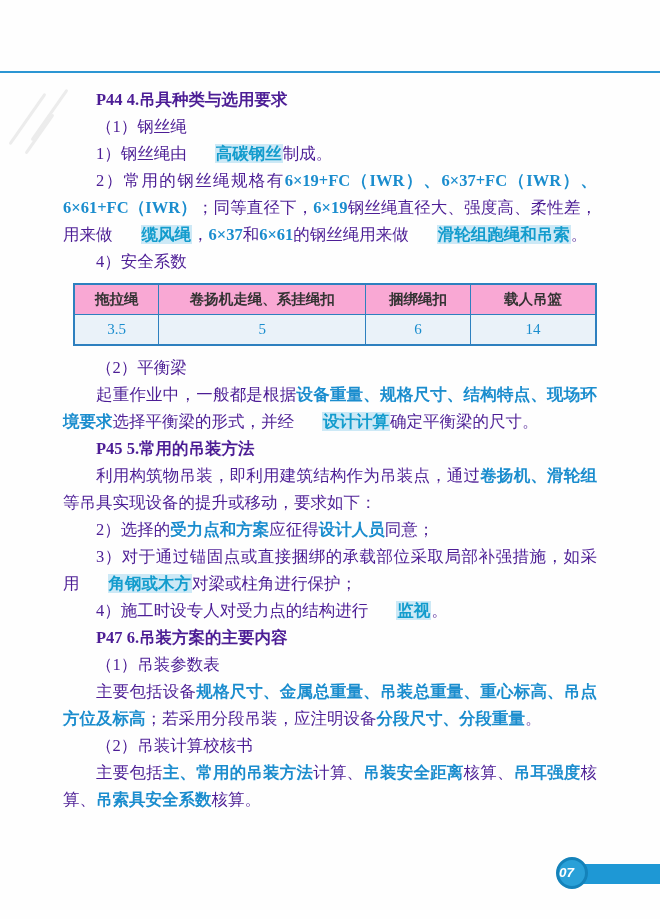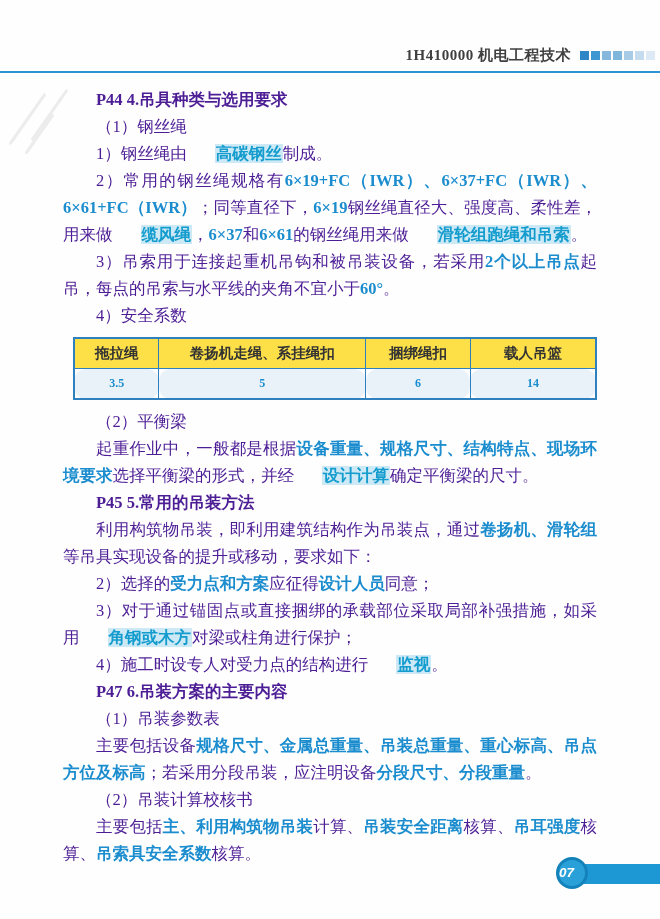--- a/index.html
+++ b/index.html
@@ -49,24 +49,24 @@
 
   .safety-table{
     border-collapse:collapse;table-layout:fixed;
     width:524px;margin:8px 0 8px 10px;
     border:2px solid #2e80bf;
   }
   .safety-table td{
     border:1.5px solid #2e80bf;text-align:center;vertical-align:middle;
   }
   .safety-table .th-row td{
-    background:#fde047;color:#333;font-weight:bold;font-size:14.5px;height:26px;
+    background:#f9a8d4;color:#333;font-weight:bold;font-size:14.5px;height:26px;
   }
   .safety-table .val-row td{
-    background:#eaf2f9;color:#1a8dce;font-weight:bold;font-size:12px;height:24px;border-radius:12px;
+    background:#eaf2f9;color:#1a8dce;font-weight:normal;font-size:15px;height:24px;
   }
   .col1{width:16%;} .col2{width:40%;margin-top:29px;} .col3{width:20%;} .col4{width:24%;}
 
   .footer-bar{
     position:absolute;top:864px;left:570px;right:0;height:20px;
     background:#1e98d5;border-radius:10px 0 0 10px;
   }
   .footer-circle{
     position:absolute;top:857px;left:556px;width:26px;height:26px;
     border-radius:50%;background:#29a0d8;border:3px solid #1482ba;
@@ -79,41 +79,28 @@
 <body>
 
 <div class="page">
 
   <div class="watermark">
     <span></span>
       <span></span>
       <span></span>
   </div>
 
-  <div class="header">
-    <span class="header-title">1H410000 机电工程技术</span>
-    <span class="header-squares">
-        <span class="hsq" style="background: rgb(46, 134, 198);"></span>
-        <span class="hsq" style="background: rgb(63, 151, 210);"></span>
-        <span class="hsq" style="background: rgb(134, 183, 221);"></span>
-        <span class="hsq" style="background: rgb(127, 182, 220);"></span>
-        <span class="hsq" style="background: rgb(168, 204, 230);"></span>
-        <span class="hsq" style="background: rgb(196, 220, 238);"></span>
-        <span class="hsq" style="background: rgb(221, 234, 245);"></span>
-      </span>
-  </div>
   <div class="header-rule"></div>
 
   <div class="doc-body">
     <div>
         <p class="block block-heading"><span class="seg-p">P44 4.吊具种类与选用要求</span></p>
         <p class="block block-para"><span class="seg-p">（1）钢丝绳</span></p>
         <p class="block block-para"><span class="seg-p">1）钢丝绳由</span><span class="seg-h">高碳钢丝</span><span class="seg-p">制成。</span></p>
         <p class="block block-para"><span class="seg-p">2）常用的钢丝绳规格有</span><span class="seg-u">6×19+FC（IWR）、6×37+FC（IWR）、6×61+FC（IWR）</span><span class="seg-p">；同等直径下，</span><span class="seg-u">6×19</span><span class="seg-p">钢丝绳直径大、强度高、柔性差，用来做</span><span class="seg-h">缆风绳</span><span class="seg-p">，</span><span class="seg-u">6×37</span><span class="seg-p">和</span><span class="seg-u">6×61</span><span class="seg-p">的钢丝绳用来做</span><span class="seg-h">滑轮组跑绳和吊索</span><span class="seg-p">。</span></p>
-        <p class="block block-para"><span class="seg-p">3）吊索用于连接起重机吊钩和被吊装设备，若采用</span><span class="seg-u">2个以上吊点</span><span class="seg-p">起吊，每点的吊索与水平线的夹角不宜小于</span><span class="seg-u">60°</span><span class="seg-p">。</span></p>
         <p class="block block-para"><span class="seg-p">4）安全系数</span></p>
       </div>
 
     <table class="safety-table">
       <tbody>
         <tr class="th-row">
           <td class="col1">拖拉绳</td>
           <td class="col2">卷扬机走绳、系挂绳扣</td>
           <td class="col3">捆绑绳扣</td>
           <td class="col4">载人吊篮</td>
@@ -132,20 +119,20 @@
         <p class="block block-para"><span class="seg-p">起重作业中，一般都是根据</span><span class="seg-u">设备重量、规格尺寸、结构特点、现场环境要求</span><span class="seg-p">选择平衡梁的形式，并经</span><span class="seg-h">设计计算</span><span class="seg-p">确定平衡梁的尺寸。</span></p>
         <p class="block block-heading"><span class="seg-p">P45 5.常用的吊装方法</span></p>
         <p class="block block-para"><span class="seg-p">利用构筑物吊装，即利用建筑结构作为吊装点，通过</span><span class="seg-u">卷扬机、滑轮组</span><span class="seg-p">等吊具实现设备的提升或移动，要求如下：</span></p>
         <p class="block block-para"><span class="seg-p">2）选择的</span><span class="seg-u">受力点和方案</span><span class="seg-p">应征得</span><span class="seg-u">设计人员</span><span class="seg-p">同意；</span></p>
         <p class="block block-para"><span class="seg-p">3）对于通过锚固点或直接捆绑的承载部位采取局部补强措施，如采用</span><span class="seg-h">角钢或木方</span><span class="seg-p">对梁或柱角进行保护；</span></p>
         <p class="block block-para"><span class="seg-p">4）施工时设专人对受力点的结构进行</span><span class="seg-h">监视</span><span class="seg-p">。</span></p>
         <p class="block block-heading"><span class="seg-p">P47 6.吊装方案的主要内容</span></p>
         <p class="block block-para"><span class="seg-p">（1）吊装参数表</span></p>
         <p class="block block-para"><span class="seg-p">主要包括设备</span><span class="seg-u">规格尺寸、金属总重量、吊装总重量、重心标高、吊点方位及标高</span><span class="seg-p">；若采用分段吊装，应注明设备</span><span class="seg-u">分段尺寸、分段重量</span><span class="seg-p">。</span></p>
         <p class="block block-para"><span class="seg-p">（2）吊装计算校核书</span></p>
-        <p class="block block-para"><span class="seg-p">主要包括</span><span class="seg-u">主、利用构筑物吊装</span><span class="seg-p">计算、</span><span class="seg-u">吊装安全距离</span><span class="seg-p">核算、</span><span class="seg-u">吊耳强度</span><span class="seg-p">核算、</span><span class="seg-u">吊索具安全系数</span><span class="seg-p">核算。</span></p>
+        <p class="block block-para"><span class="seg-p">主要包括</span><span class="seg-u">主、常用的吊装方法</span><span class="seg-p">计算、</span><span class="seg-u">吊装安全距离</span><span class="seg-p">核算、</span><span class="seg-u">吊耳强度</span><span class="seg-p">核算、</span><span class="seg-u">吊索具安全系数</span><span class="seg-p">核算。</span></p>
       </div>
   </div>
 
   <div class="footer-bar"></div>
   <div class="footer-circle">07</div>
 
 </div>
 
 </body></html>

